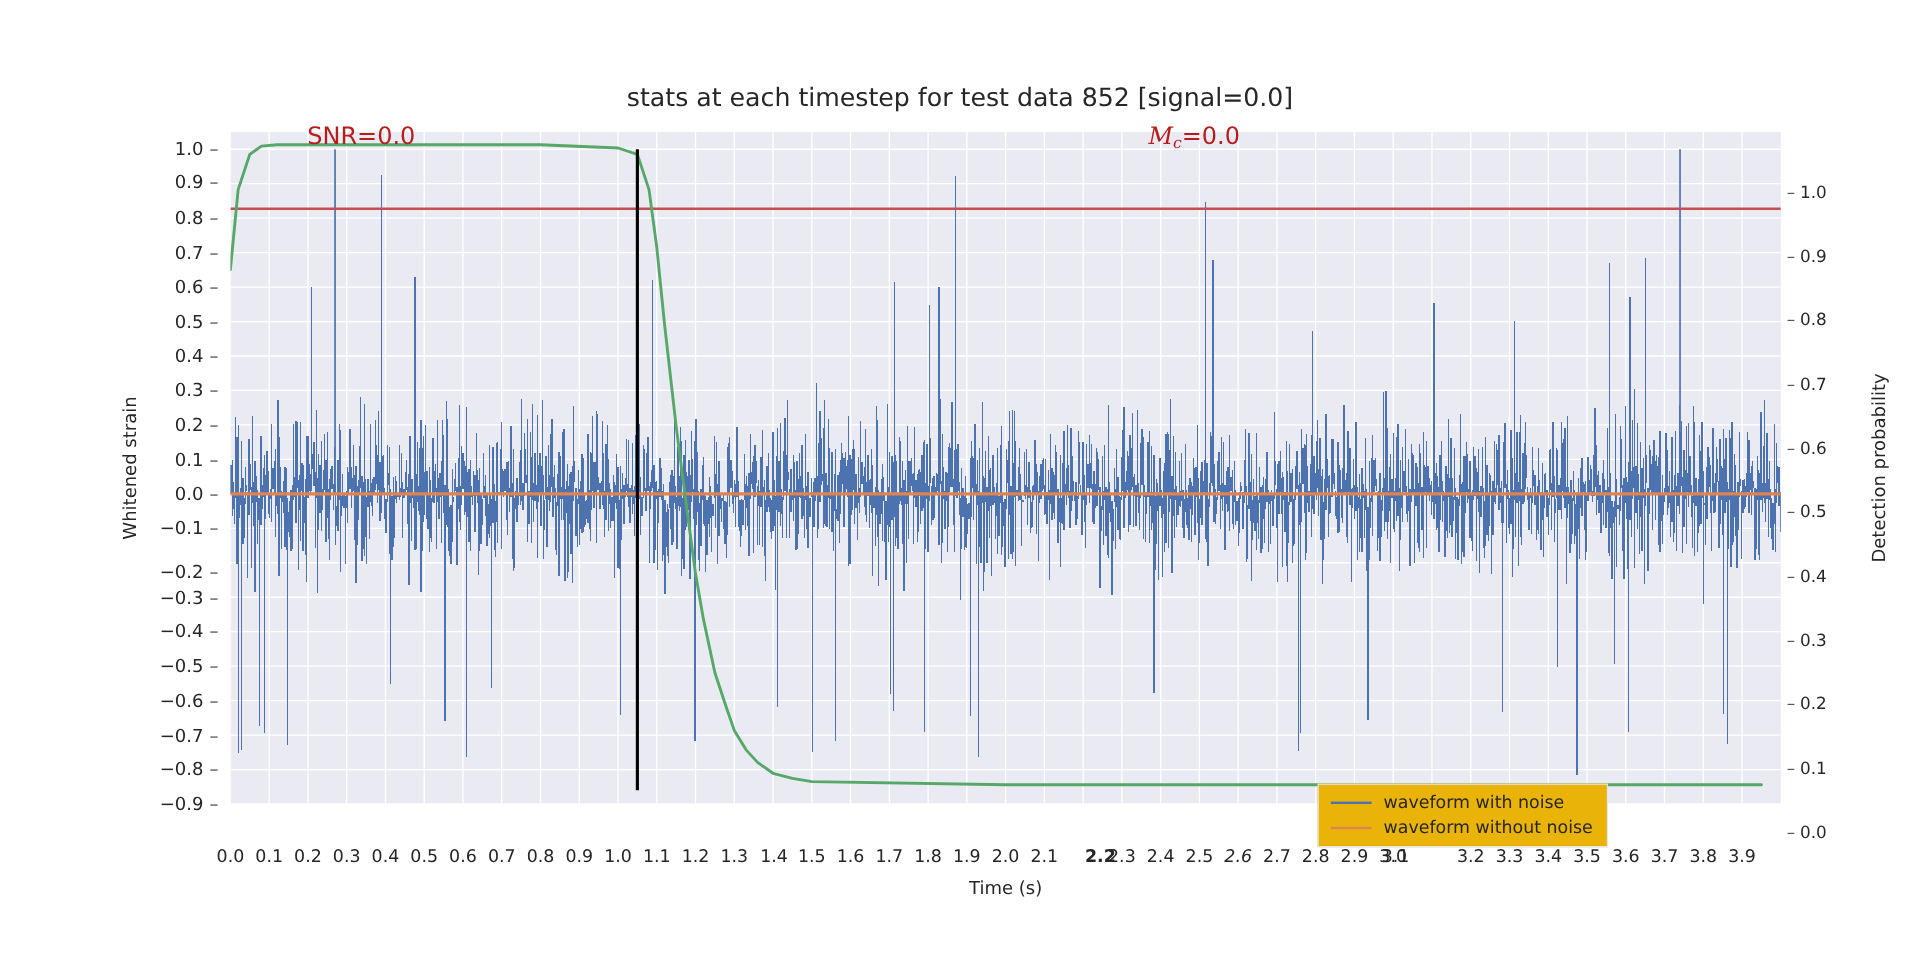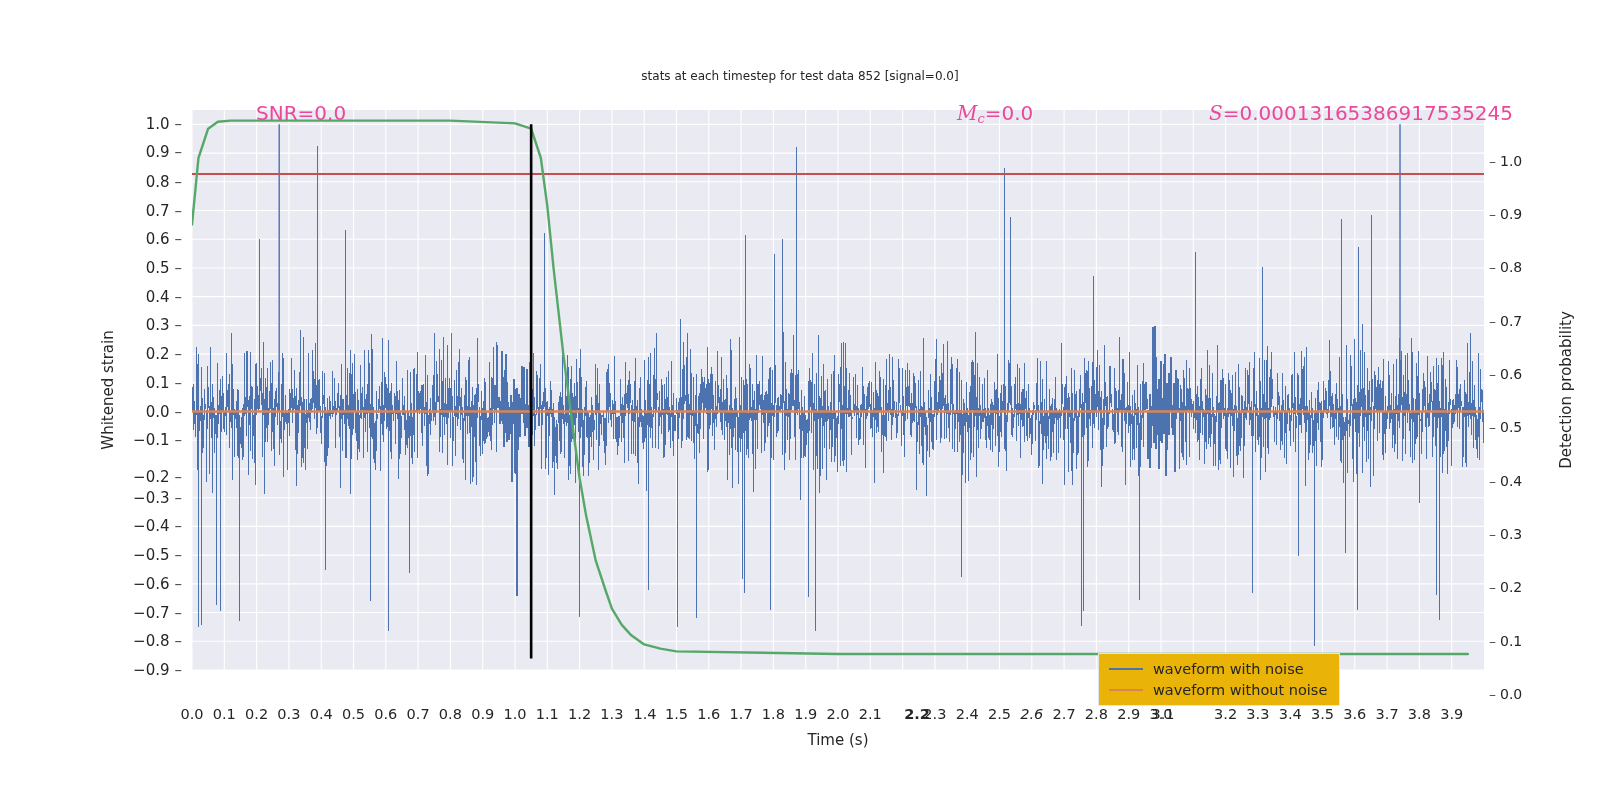--- a/index.html
+++ b/index.html
@@ -9,21 +9,21 @@
     font-family:"DejaVu Sans","Liberation Sans",sans-serif;
     color:#262626;
     overflow:hidden;
     position:relative;
   }
   #figure{position:absolute;left:0;top:0;width:1600px;height:800px;}
 
   
   #chart-title{
     position:absolute;left:0;top:69px;width:1600px;
-    text-align:center;font-size:12px;color:#262626;
+    text-align:center;font-size:21px;color:#262626;
   }
 
   
   #plot-area{
     position:absolute;left:192px;top:110px;
     width:1292px;height:560px;
     background:#eaeaf2;
   }
   #grid-svg,#data-svg{position:absolute;left:0;top:0;width:100%;height:100%;}
 
@@ -61,21 +61,21 @@
     transform-origin:center center;
   }
   #xlabel{
     position:absolute;left:838px;top:731px;
     font-size:15px;color:#262626;white-space:nowrap;
     transform:translateX(-50%);
   }
 
   
   .annot{
-    position:absolute;font-size:20px;color:#ec4899;white-space:nowrap;
+    position:absolute;font-size:20px;color:#b91c1c;white-space:nowrap;
   }
   #annot-snr{left:256px;top:101px;}
   #annot-mc{left:957px;top:101px;}
   #annot-s{left:1209px;top:101px;}
   .mathit{font-family:"DejaVu Serif","Liberation Serif",serif;font-style:italic;}
   .mathsub{font-size:13px;vertical-align:-3px;font-family:"DejaVu Serif","Liberation Serif",serif;font-style:italic;}
 
   
   #legend{
     position:absolute;left:1098px;top:653px;
@@ -246,21 +246,20 @@
       <div class="xtick" style="left: 1419.4px;">3.8</div>
       <div class="xtick" style="left: 1451.7px;">3.9</div>
     </div>
 
   <div id="ylabel-left">Whitened strain</div>
   <div id="ylabel-right">Detection probability</div>
   <div id="xlabel">Time (s)</div>
 
   <div class="annot" id="annot-snr">SNR=0.0</div>
   <div class="annot" id="annot-mc"><span class="mathit">M</span><span class="mathsub">c</span><span>=0.0</span></div>
-  <div class="annot" id="annot-s"><span class="mathit">S</span><span>=0.00013165386917535245</span></div>
 
   <div id="legend">
       <div class="legend-row">
         <span class="legend-swatch"></span>
         <span class="legend-text">waveform with noise</span>
       </div>
       <div class="legend-row">
         <span class="legend-swatch orange"></span>
         <span class="legend-text">waveform without noise</span>
       </div>

